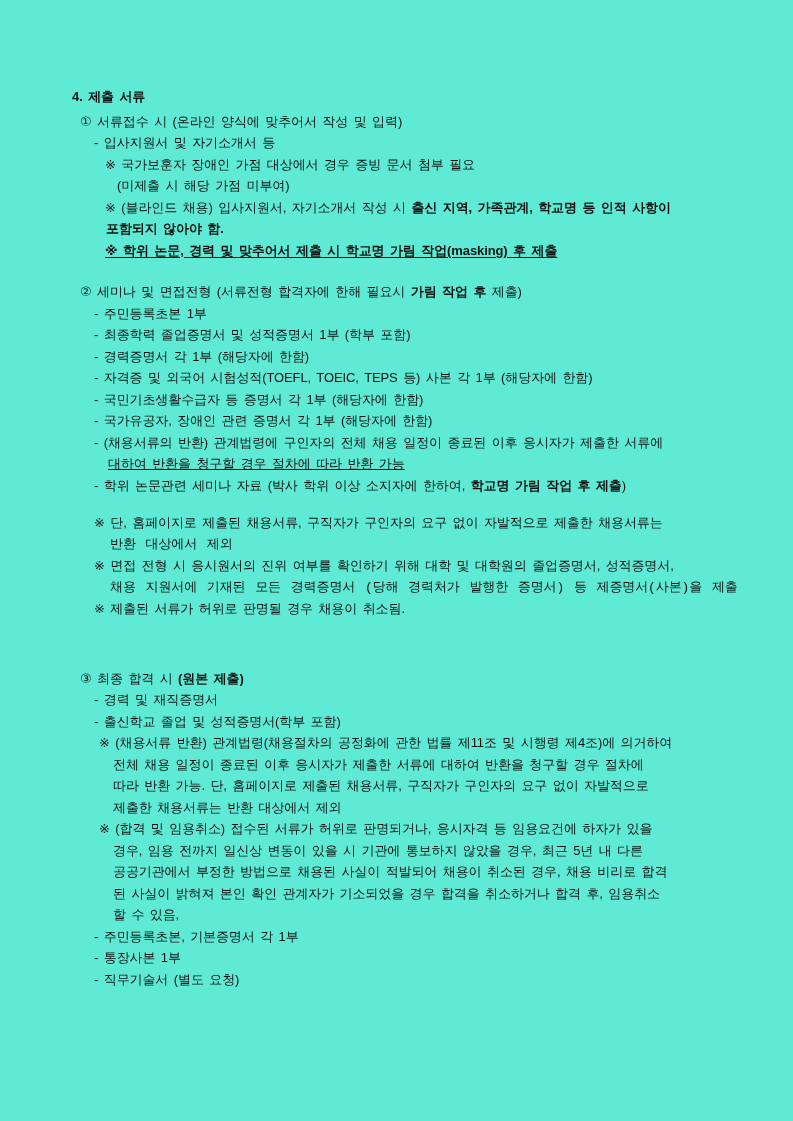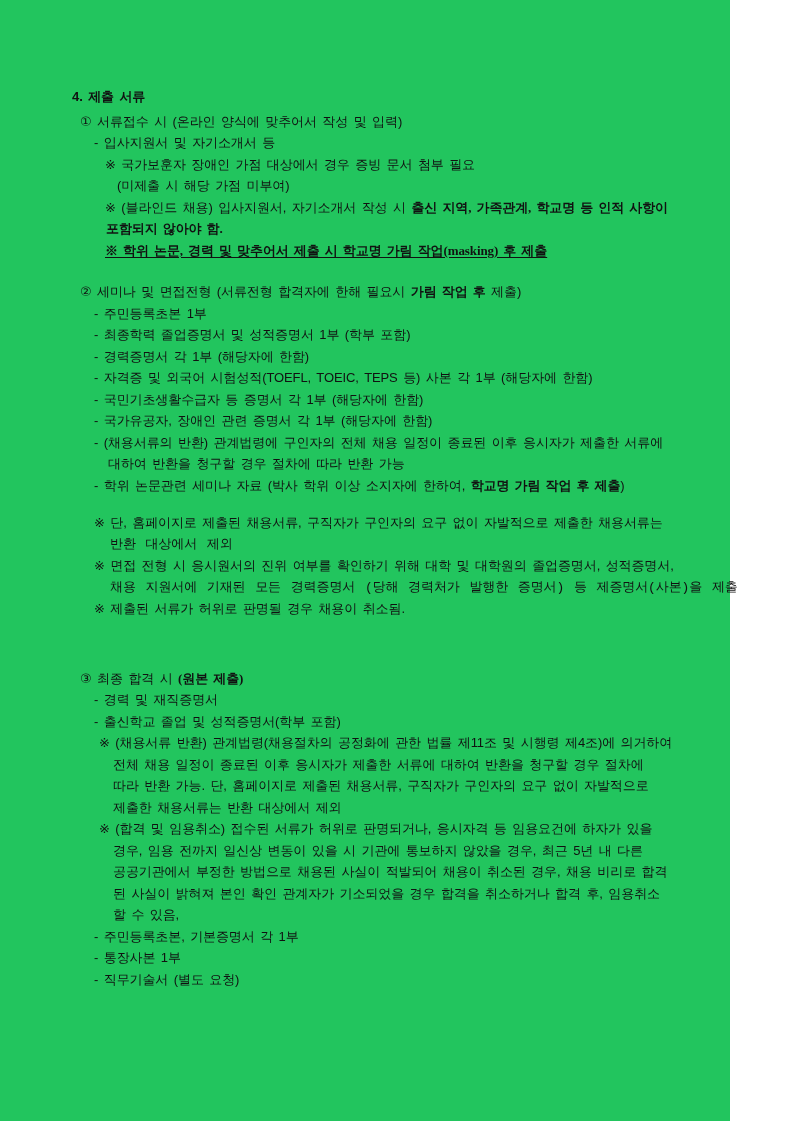--- a/index.html
+++ b/index.html
@@ -9,41 +9,41 @@
   }
   body {
     width: 793px;
     height: 1121px;
     overflow: hidden;
     font-family: "Liberation Sans", "DejaVu Sans", sans-serif;
     color: #111111;
   }
   .page {
     box-sizing: border-box;
-    width: 730px;
+    width: 793px;
     height: 1121px;
     padding: 86px 60px 0 72px;
-    background: #22c55e;
+    background: #5eead4;
   }
   .line {
     font-size: 13px;
     line-height: 21.5px;
     white-space: nowrap;
     letter-spacing: -0.1px;
     word-spacing: 2px;
   }
   .line span { display: inline; }
-  .b { font-weight: 700; font-family: Liberation Serif, serif; }
+  .b { font-weight: 700; }
   .u { text-decoration: underline; text-underline-offset: 2px; }
 
   
   .t   { margin-left: 0;    font-weight: 700; margin-bottom: 3px; }
   .l1  { margin-left: 8px;  }   
   .l2  { margin-left: 22px; }   
-  .l2c { margin-left: 36px; }   
+  .l2c { margin-left: 36px; text-decoration: underline; }   
   .l3  { margin-left: 33px; }   
   .l3c { margin-left: 45px; }   
   .l3d { margin-left: 34px; }   
   .n   { margin-left: 22px; }   
   .nc  { margin-left: 38px; font-family: Liberation Mono, monospace; }   
   .m3  { margin-left: 27px; }   
   .m3c { margin-left: 41px; }   
 
   
   .block-section-1 { margin-top: 0; }

